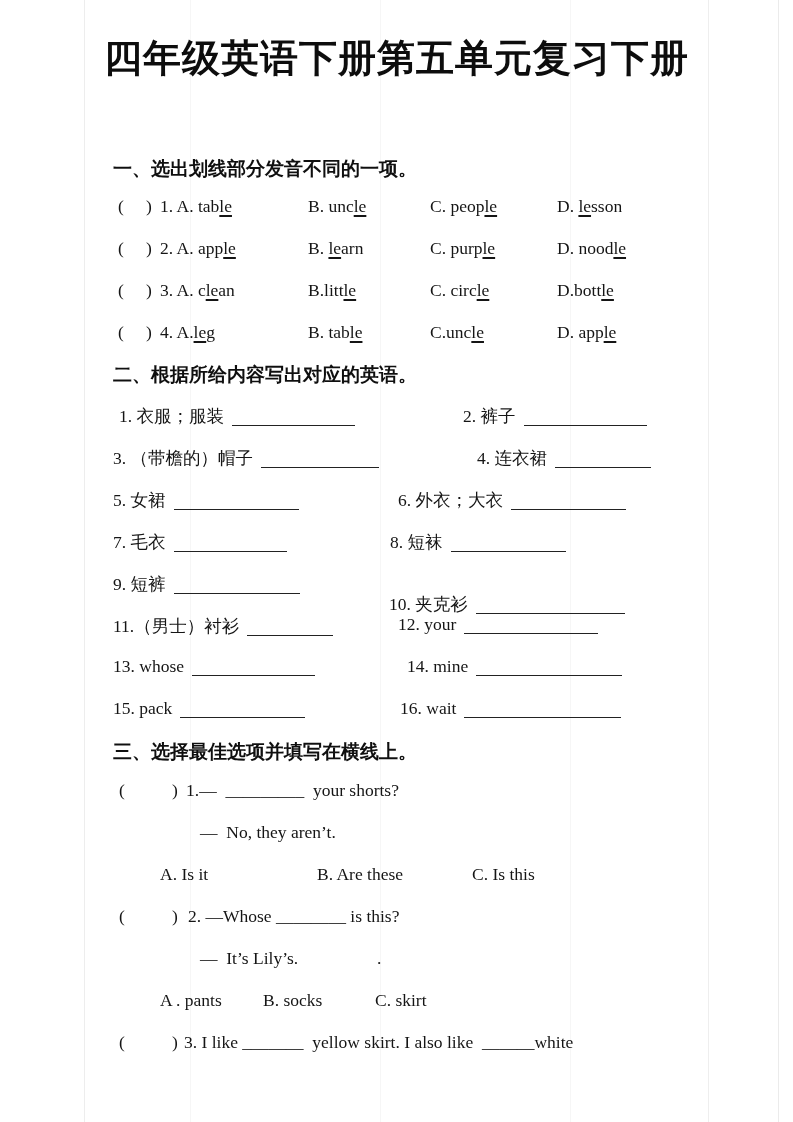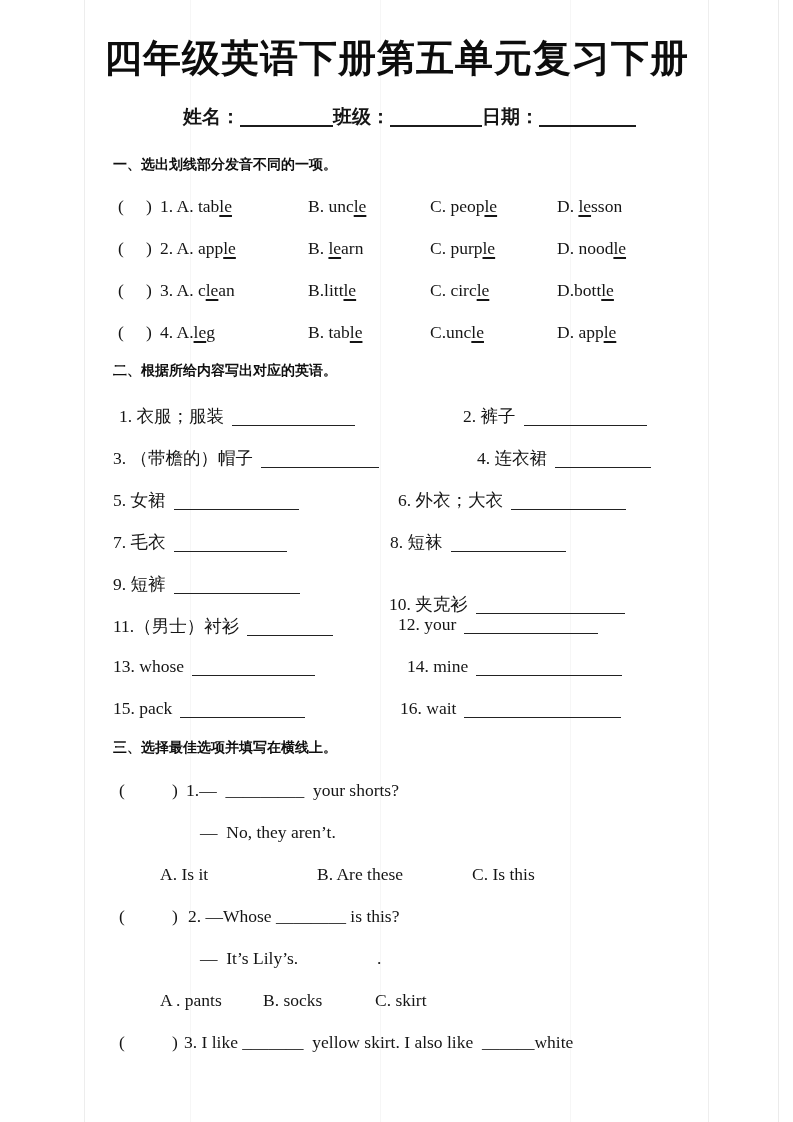--- a/index.html
+++ b/index.html
@@ -12,41 +12,40 @@
   .vl-d{left:190px;background:#f6f6f6;}
   .vl-e{left:380px;background:#f6f6f6;}
   .vl-f{left:570px;background:#f6f6f6;}
   .title{position:absolute;top:33px;left:0;width:100%;text-align:center;margin:0;
          font-family:"Liberation Sans","DejaVu Sans",sans-serif;font-weight:bold;
          font-size:38px;letter-spacing:1px;color:#0d0d0d;}
   .name-row{position:absolute;top:104px;left:183px;white-space:nowrap;
             font-family:"Liberation Sans","DejaVu Sans",sans-serif;font-weight:bold;font-size:19px;}
   .hblank{display:inline-block;border-bottom:2.5px solid #1c1c1c;vertical-align:-4px;height:16px;}
   .heading{position:absolute;left:113px;margin:0;
-           font-family:"Liberation Sans","DejaVu Sans",sans-serif;font-weight:bold;font-size:14px;color:#0f0f0f;}
+           font-family:"Liberation Sans","DejaVu Sans",sans-serif;font-weight:bold;font-size:19px;color:#0f0f0f;}
   .line{position:absolute;left:0;width:100%;height:30px;font-size:17.5px;}
   .cell{position:absolute;top:0;white-space:nowrap;}
   .pre{white-space:pre;}
   .blank{display:inline-block;border-bottom:1.8px solid #222222;vertical-align:-4px;height:14px;margin-left:8px;}
   u{text-underline-offset:3px;text-decoration-thickness:1.5px;}
 </style>
 </head>
 <body>
 
 <div class="page">
   <div class="vline vl-d"></div>
   <div class="vline vl-e"></div>
   <div class="vline vl-f"></div>
   <div class="vline vl-a"></div>
   <div class="vline vl-b"></div>
   <div class="vline vl-c"></div>
 
   <h1 class="title">四年级英语下册第五单元复习下册</h1>
 
-  <div class="name-row"><span>姓名：</span><span class="hblank" style="width: 93px;"></span><span>班级：</span><span class="hblank" style="width: 92px;"></span><span>日期：</span><span class="hblank" style="width: 97px;"></span></div>
 
   <h2 class="heading" style="top:156px">一、选出划线部分发音不同的一项。</h2>
   <div id="s1-rows">
       <div class="line" style="top: 196px;">
         <span class="cell" style="left: 118px;">(</span>
         <span class="cell" style="left: 146px;">)</span>
         <span class="cell" style="left: 160px;">1. A. tab<u>le</u></span>
         <span class="cell" style="left: 308px;">B. unc<u>le</u></span>
         <span class="cell" style="left: 430px; text-align: center;">C. peop<u>le</u></span>
         <span class="cell" style="left: 557px;">D. <u>le</u>sson</span>

